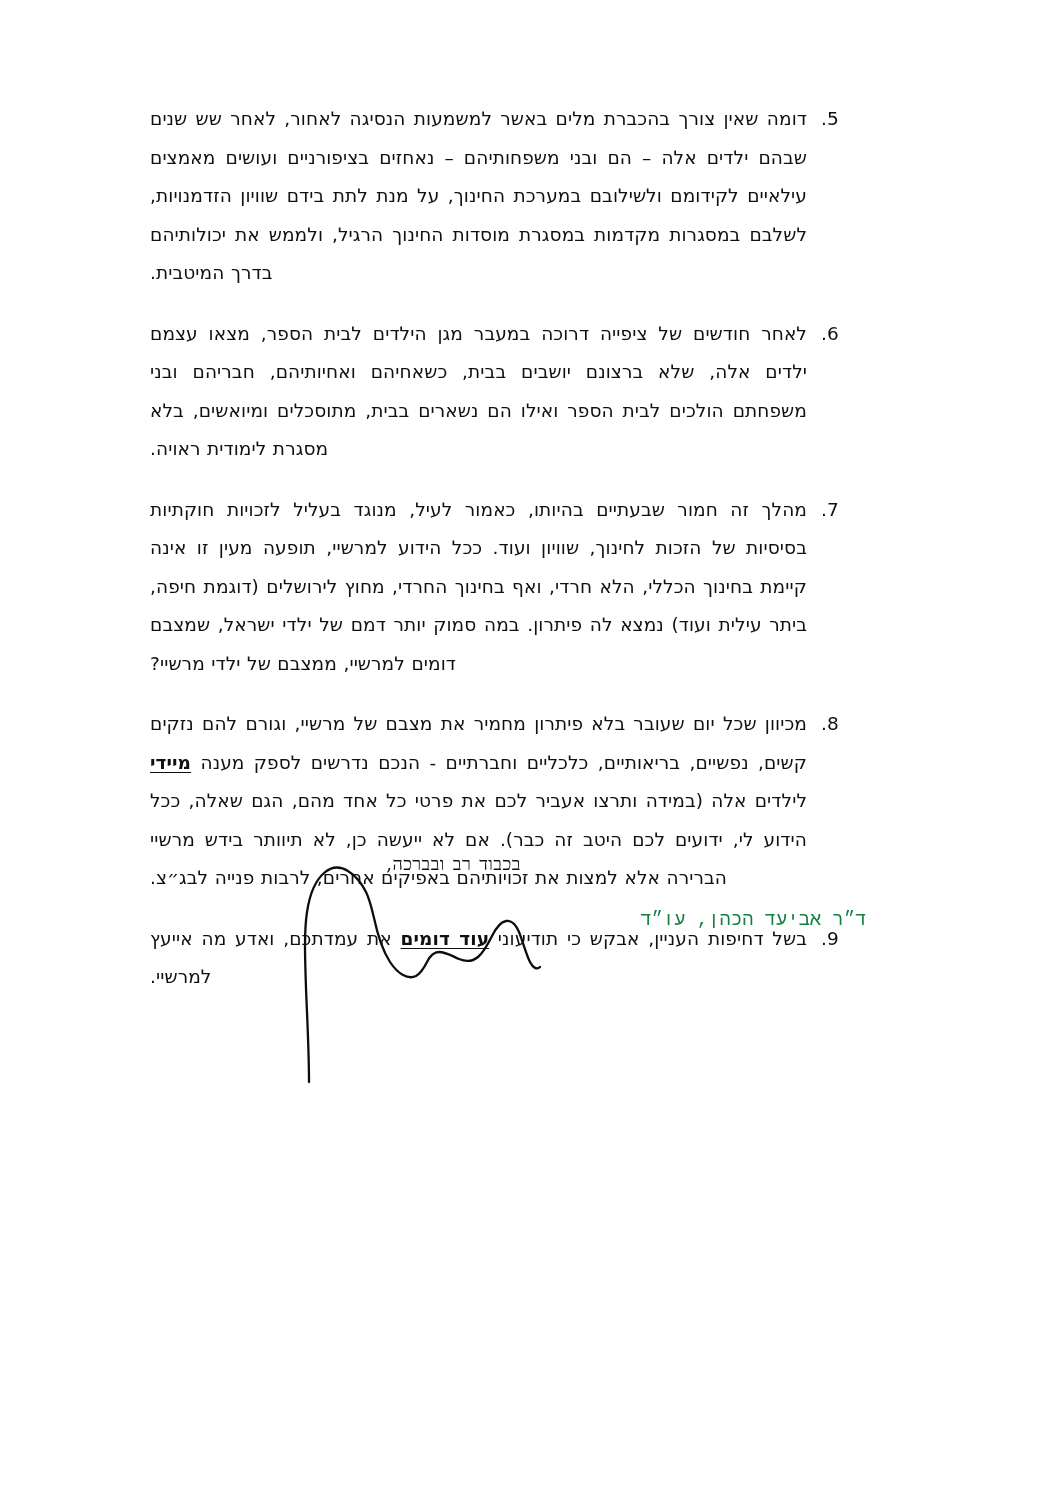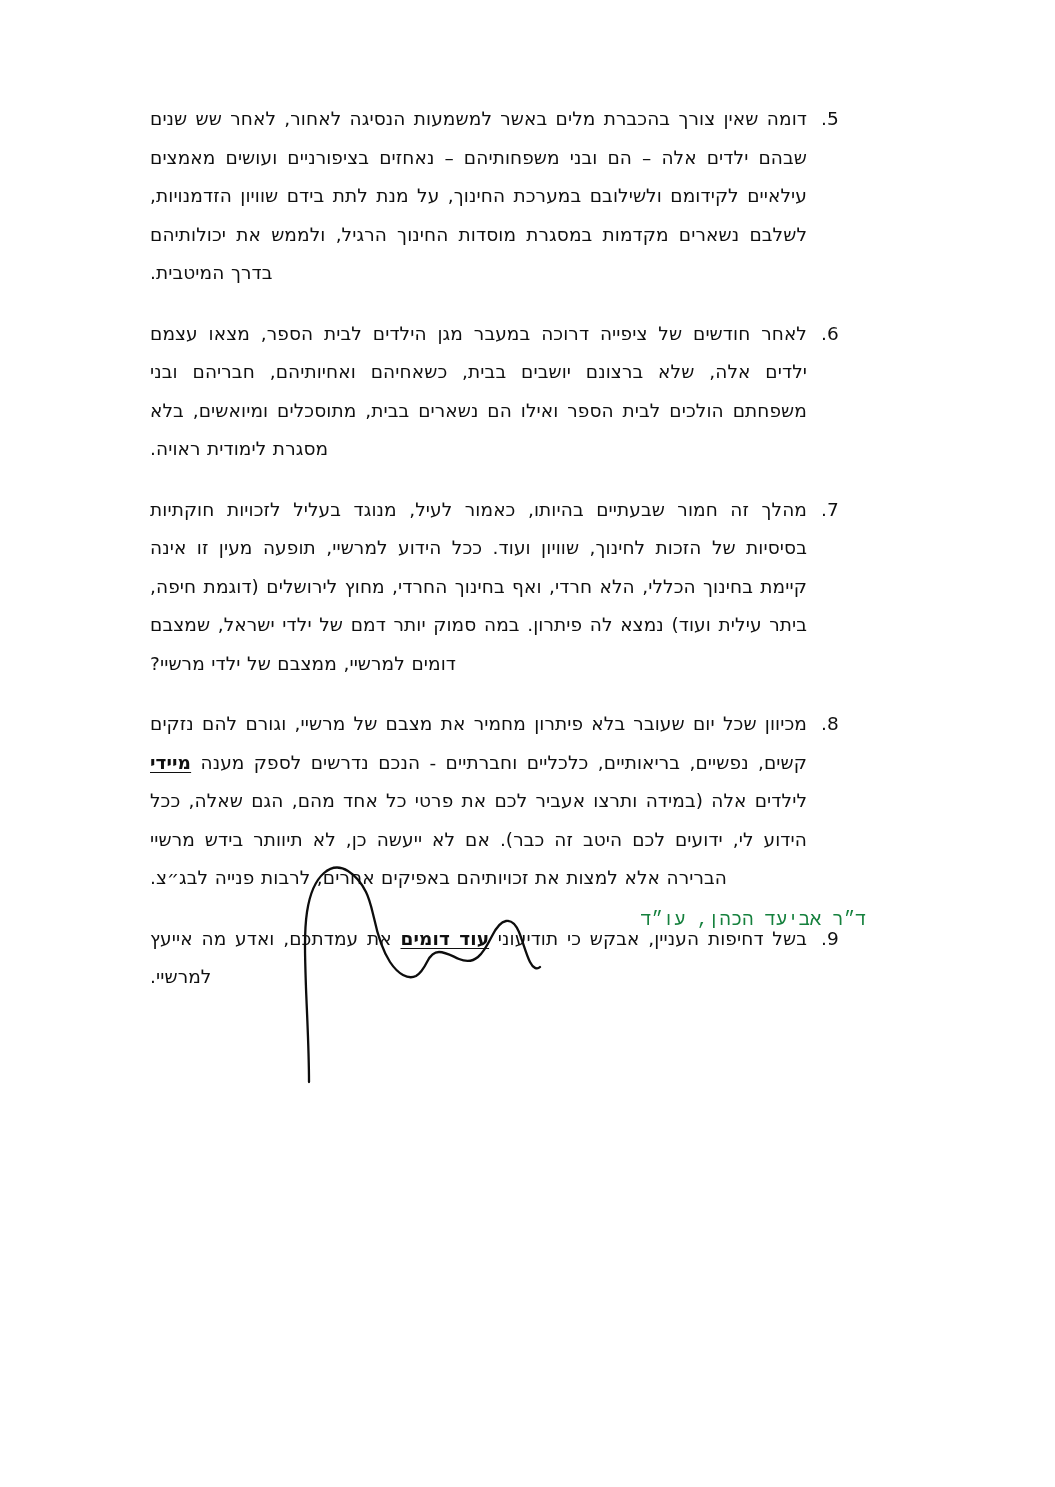--- a/index.html
+++ b/index.html
@@ -122,21 +122,21 @@
 </head>
 <body>
 
 <div class="page">
 
   <div class="doc-body">
     <ol class="clauses">
 
       <li class="clause">
         <span class="marker">.5</span>
-        <span class="ctext">דומה שאין צורך בהכברת מלים באשר למשמעות הנסיגה לאחור, לאחר שש שנים שבהם ילדים אלה – הם ובני משפחותיהם – נאחזים בציפורניים ועושים מאמצים עילאיים לקידומם ולשילובם במערכת החינוך, על מנת לתת בידם שוויון הזדמנויות, לשלבם נשארים מקדמות במסגרת מוסדות החינוך הרגיל,  ולממש את יכולותיהם בדרך המיטבית.</span>
+        <span class="ctext">דומה שאין צורך בהכברת מלים באשר למשמעות הנסיגה לאחור, לאחר שש שנים שבהם ילדים אלה – הם ובני משפחותיהם – נאחזים בציפורניים ועושים מאמצים עילאיים לקידומם ולשילובם במערכת החינוך, על מנת לתת בידם שוויון הזדמנויות, לשלבם במסגרות מקדמות במסגרת מוסדות החינוך הרגיל,  ולממש את יכולותיהם בדרך המיטבית.</span>
       </li>
 
       <li class="clause">
         <span class="marker">.6</span>
         <span class="ctext">לאחר חודשים של ציפייה דרוכה במעבר מגן הילדים לבית הספר, מצאו עצמם ילדים אלה, שלא ברצונם יושבים בבית, כשאחיהם ואחיותיהם, חבריהם ובני משפחתם הולכים לבית הספר ואילו הם נשארים בבית, מתוסכלים ומיואשים, בלא מסגרת לימודית ראויה.</span>
       </li>
 
       <li class="clause">
         <span class="marker">.7</span>
         <span class="ctext">מהלך זה חמור שבעתיים בהיותו, כאמור לעיל, מנוגד בעליל לזכויות חוקתיות בסיסיות של הזכות לחינוך, שוויון ועוד. ככל הידוע למרשיי, תופעה מעין זו אינה קיימת בחינוך הכללי, הלא חרדי, ואף בחינוך החרדי, מחוץ לירושלים (דוגמת חיפה, ביתר עילית ועוד) נמצא לה פיתרון. במה סמוק יותר דמם של ילדי ישראל, שמצבם דומים למרשיי, ממצבם של ילדי מרשיי?</span>
@@ -173,20 +173,23 @@
                  C 446 112, 452 116, 459 119
                  C 466 122, 472 122, 478 117
                  C 484 112, 488 104, 492 96
                  C 496 88, 500 82, 506 81
                  C 512 80, 516 85, 519 92
                  C 523 102, 526 114, 530 122
                  C 533 128, 537 130, 540 127" fill="none" stroke="#0d0d0d" stroke-width="2.3" stroke-linecap="round" stroke-linejoin="round"></path>
       </svg>
     </div>
 
+    <div class="sig-regards">
+      <span>בכבוד רב ובברכה,</span>
+    </div>
 
     <div class="sig-name">
       <span>ד״ר אביעד הכהן, עו״ד</span>
     </div>
 
   </div>
 
 </div>
 
 </body></html>

